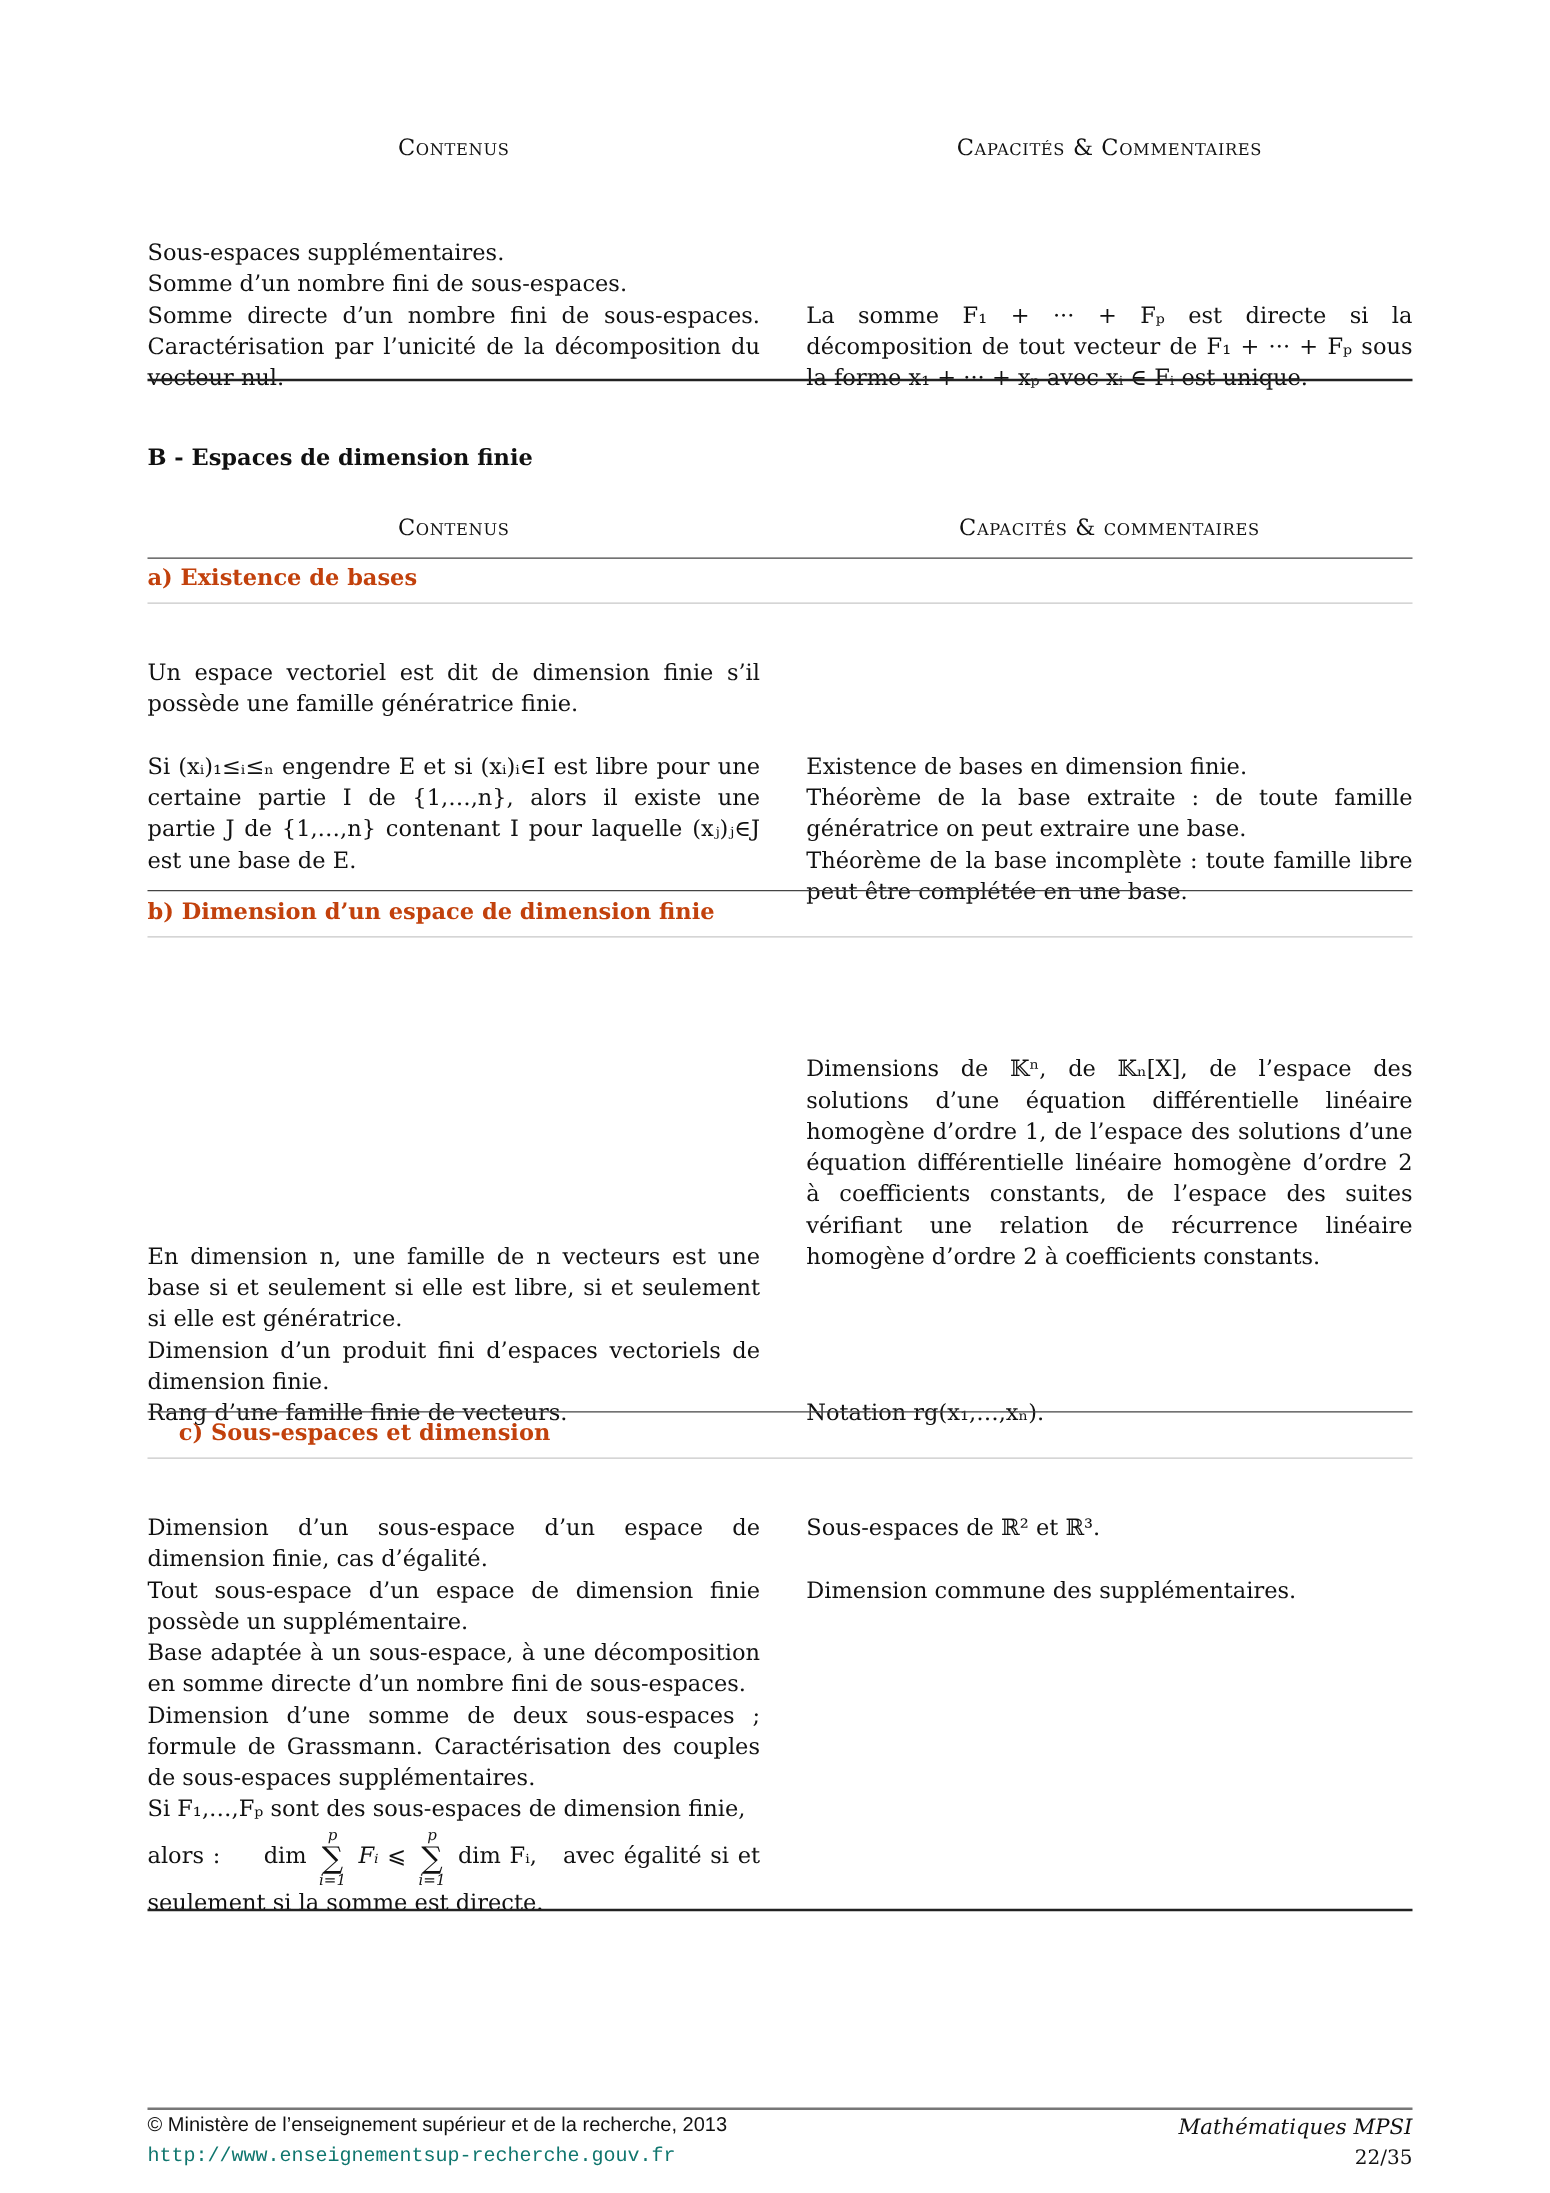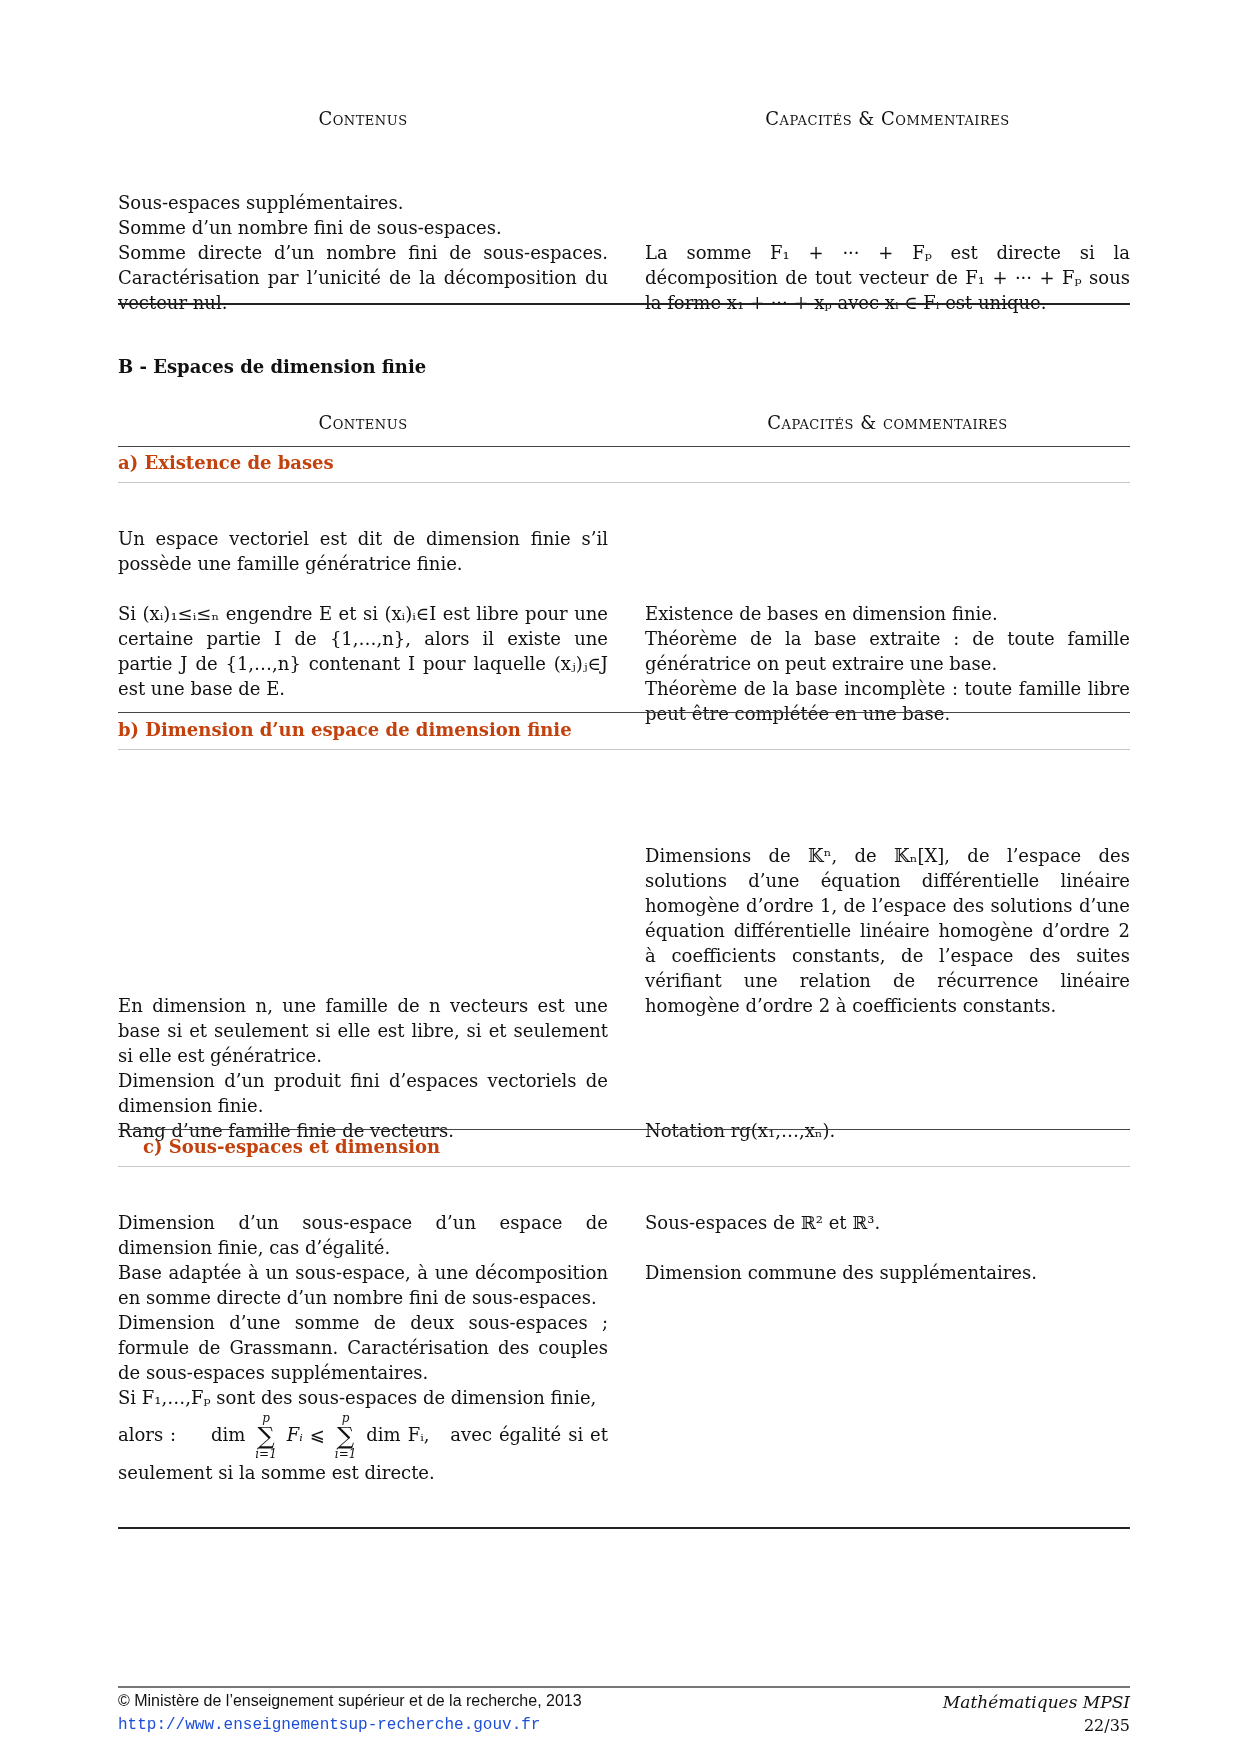--- a/index.html
+++ b/index.html
@@ -12,21 +12,21 @@
   .txt { font-size: 18px; line-height: 25px; text-align: justify; margin-top: 32px; }
   .txt p { margin: 0; }
   .rule-dark { position: absolute; left: 0; width: 1012px; height: 0; border-top: 1.5px solid #444; }
   .rule-black { position: absolute; left: 0; width: 1012px; height: 0; border-top: 2px solid #222; }
   .rule-light { position: absolute; left: 0; width: 1012px; height: 0; border-top: 1px solid #c8c8c8; }
   .section-title { position: absolute; left: 0; font-weight: bold; font-size: 18px; }
   .sub-title { position: absolute; left: 0; font-weight: bold; font-size: 18px; color: #c2410c; }
   i, .m { font-style: italic; }
   .footer-rule { position: absolute; left: 118px; width: 1012px; top: 1686px; border-top: 2px solid #777; }
   .footer-left { position: absolute; left: 118px; top: 1692px; font-family: "Liberation Sans", sans-serif; font-size: 16px; }
-  .footer-url { position: absolute; left: 118px; top: 1716px; font-family: "Liberation Mono", monospace; font-size: 16px; color: #1d4ed8; }
+  .footer-url { position: absolute; left: 118px; top: 1716px; font-family: "Liberation Mono", monospace; font-size: 16px; color: #0f766e; }
   .footer-right { position: absolute; right: 110px; top: 1692px; font-size: 17px; font-style: italic; text-align: right; }
   .footer-page { position: absolute; right: 110px; top: 1716px; font-size: 16px; text-align: right; }
   .sum { display: inline-flex; flex-direction: column; align-items: center; vertical-align: middle; line-height: 1; margin: 0 3px; }
   .sum .lim { font-size: 12px; font-style: italic; }
   .sum .sig { font-size: 24px; }
 </style>
 </head>
 <body>
 
 <div class="page">
@@ -79,20 +79,21 @@
   </div>
   <div class="col-right txt" style="top:1086px;">
     <p>Notation rg(x₁,…,xₙ).</p>
   </div>
   <div class="rule-dark" style="top:1129px;"></div>
 
   <div class="sub-title" style="top:1136px;margin-left:25px;">c) Sous-espaces et dimension</div>
   <div class="rule-light" style="top:1166px;"></div>
   <div class="col-left txt" style="top:1178px;">
     <p>Dimension d’un sous-espace d’un espace de dimension finie, cas d’égalité.</p>
+    <p>Tout sous-espace d’un espace de dimension finie possède un supplémentaire.</p>
     <p>Base adaptée à un sous-espace, à une décomposition en somme directe d’un nombre fini de sous-espaces.</p>
     <p>Dimension d’une somme de deux sous-espaces ; formule de Grassmann. Caractérisation des couples de sous-espaces supplémentaires.</p>
     <p>Si F₁,…,Fₚ sont des sous-espaces de dimension finie,</p>
     <p style="margin-top:2px;">
       <span>alors :</span>
       &nbsp;&nbsp;&nbsp;
       <span>dim</span>
       <span class="sum">
         <span class="lim">p</span>
         <span class="sig">∑</span>

